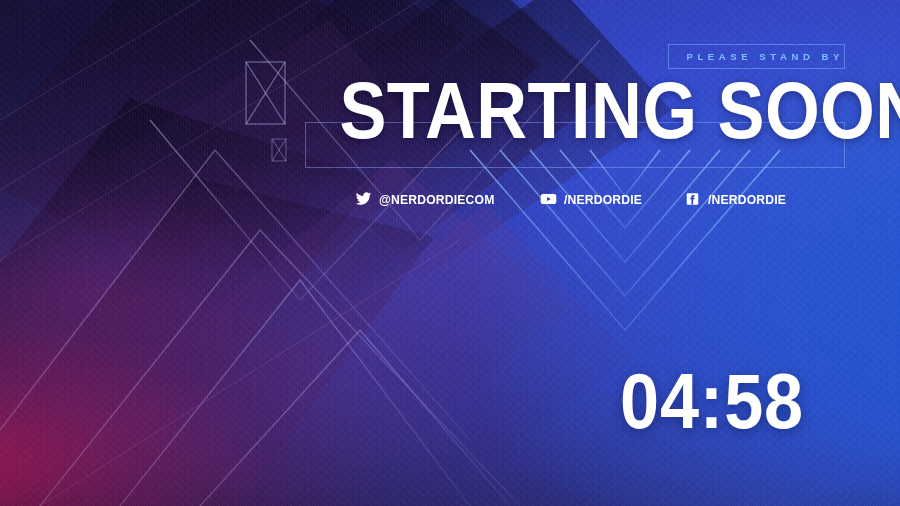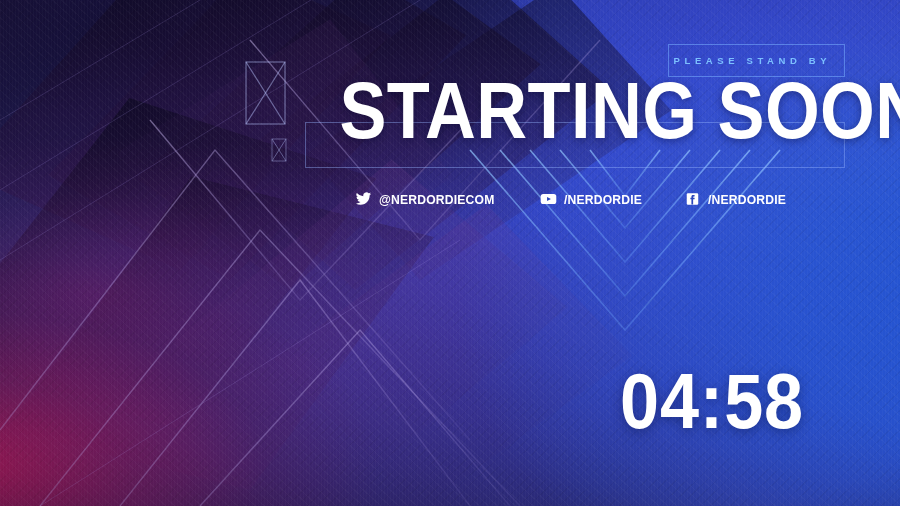--- a/index.html
+++ b/index.html
@@ -81,23 +81,23 @@
   }
 
   
   .lines{ position:absolute; inset:0; }
 
   
   .content{ position:absolute; inset:0; }
 
   .stand-by-box{
     position:absolute;
-    left:668px; top:44px; width:177px; height:33px;
+    left:668px; top:44px; width:177px; height:25px;
     border:1px solid rgba(120,175,255,0.55);
-    display:flex; align-items:center; justify-content:flex-start;
+    display:flex; align-items:center; justify-content:flex-end;
   }
   .stand-by-text{
     font-size:9.5px;
     font-weight:700;
     letter-spacing:4.6px;
     color:#7cc0ff;
     text-indent:4.6px;
     white-space:nowrap;
   }
 

